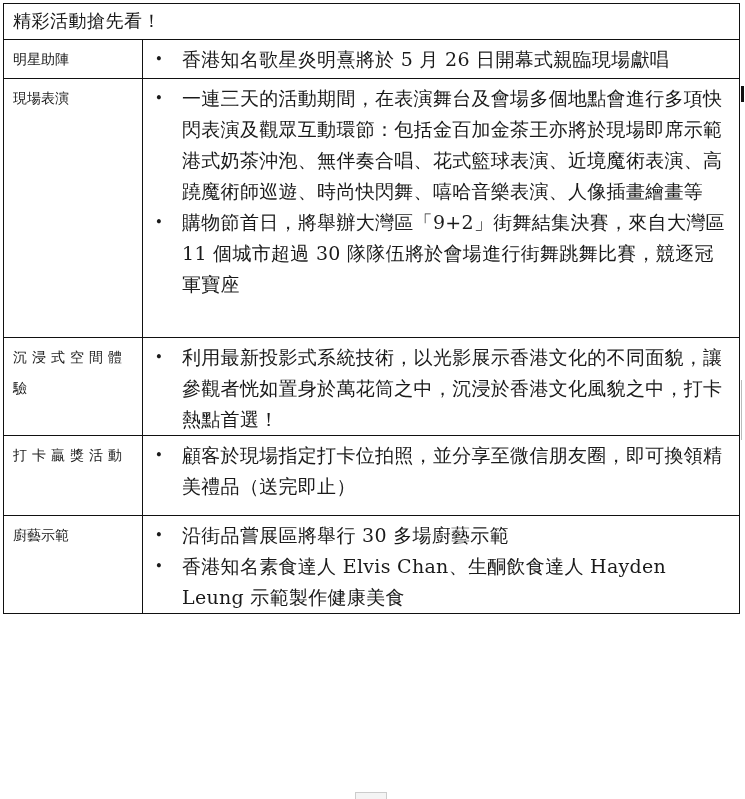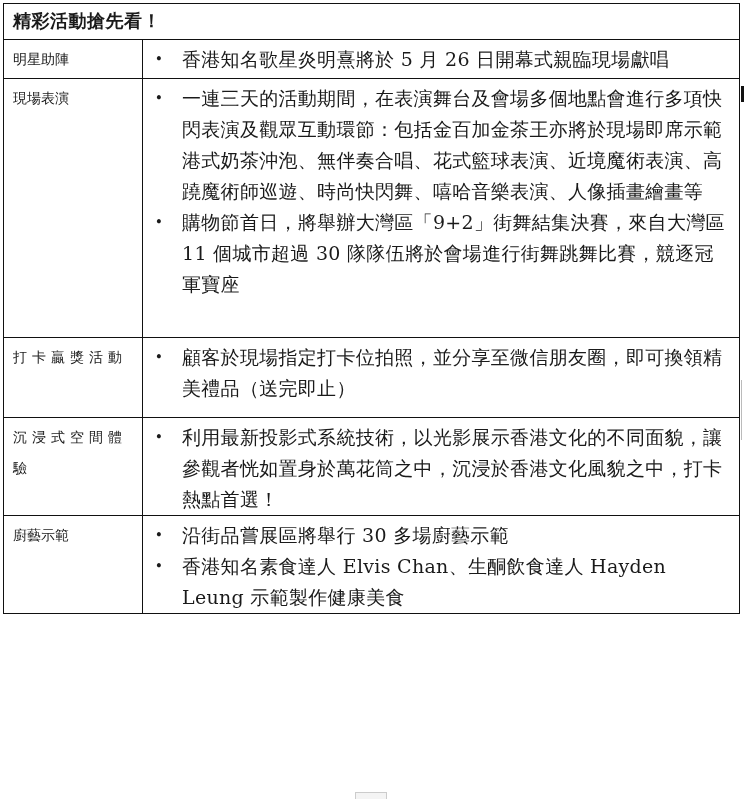--- a/index.html
+++ b/index.html
@@ -25,21 +25,21 @@
     }
     table.events td {
       border: 1.5px solid #111;
       vertical-align: top;
       padding: 0;
     }
     col.c-name { width: 139px; }
     col.c-desc { width: 597px; }
     tr.title-row td {
       height: 36px;
-      font-weight: bold;
+      font-weight: normal;
       font-size: 18px;
       padding: 5px 0 0 9px;
       box-sizing: border-box;
       letter-spacing: 0.5px;
     }
     td.name-cell {
       font-size: 14px;
       line-height: 31px;
       padding: 4px 6px 0 9px !important;
       box-sizing: border-box;
@@ -126,33 +126,33 @@
       <td class="desc-cell">
         <ul class="bullets">
           <li><span class="dot">•</span><span>一連三天的活動期間，在表演舞台及會場多個地點會進行多項快閃表演及觀眾互動環節：包括金百加金茶王亦將於現場即席示範港式奶茶沖泡、無伴奏合唱、花式籃球表演、近境魔術表演、高蹺魔術師巡遊、時尚快閃舞、嘻哈音樂表演、人像插畫繪畫等</span></li>
           <li><span class="dot">•</span><span>購物節首日，將舉辦大灣區「9+2」街舞結集決賽，來自大灣區 11 個城市超過 30 隊隊伍將於會場進行街舞跳舞比賽，競逐冠軍寶座</span></li>
         </ul>
       </td>
     </tr>
 
 
     <tr style="height:80px">
-      <td class="name-cell spaced">打卡贏獎活動</td>
+      <td class="name-cell spaced">沉浸式空間體驗</td>
       <td class="desc-cell">
         <ul class="bullets">
-          <li><span class="dot">•</span><span>顧客於現場指定打卡位拍照，並分享至微信朋友圈，即可換領精美禮品（送完即止）</span></li>
+          <li><span class="dot">•</span><span>利用最新投影式系統技術，以光影展示香港文化的不同面貌，讓參觀者恍如置身於萬花筒之中，沉浸於香港文化風貌之中，打卡熱點首選！</span></li>
         </ul>
       </td>
     </tr>
 
     <tr style="height:80px">
-      <td class="name-cell spaced">沉浸式空間體驗</td>
+      <td class="name-cell spaced">打卡贏獎活動</td>
       <td class="desc-cell">
         <ul class="bullets">
-          <li><span class="dot">•</span><span>利用最新投影式系統技術，以光影展示香港文化的不同面貌，讓參觀者恍如置身於萬花筒之中，沉浸於香港文化風貌之中，打卡熱點首選！</span></li>
+          <li><span class="dot">•</span><span>顧客於現場指定打卡位拍照，並分享至微信朋友圈，即可換領精美禮品（送完即止）</span></li>
         </ul>
       </td>
     </tr>
 
 
 
     <tr style="height:84px">
       <td class="name-cell">廚藝示範</td>
       <td class="desc-cell">
         <ul class="bullets">

